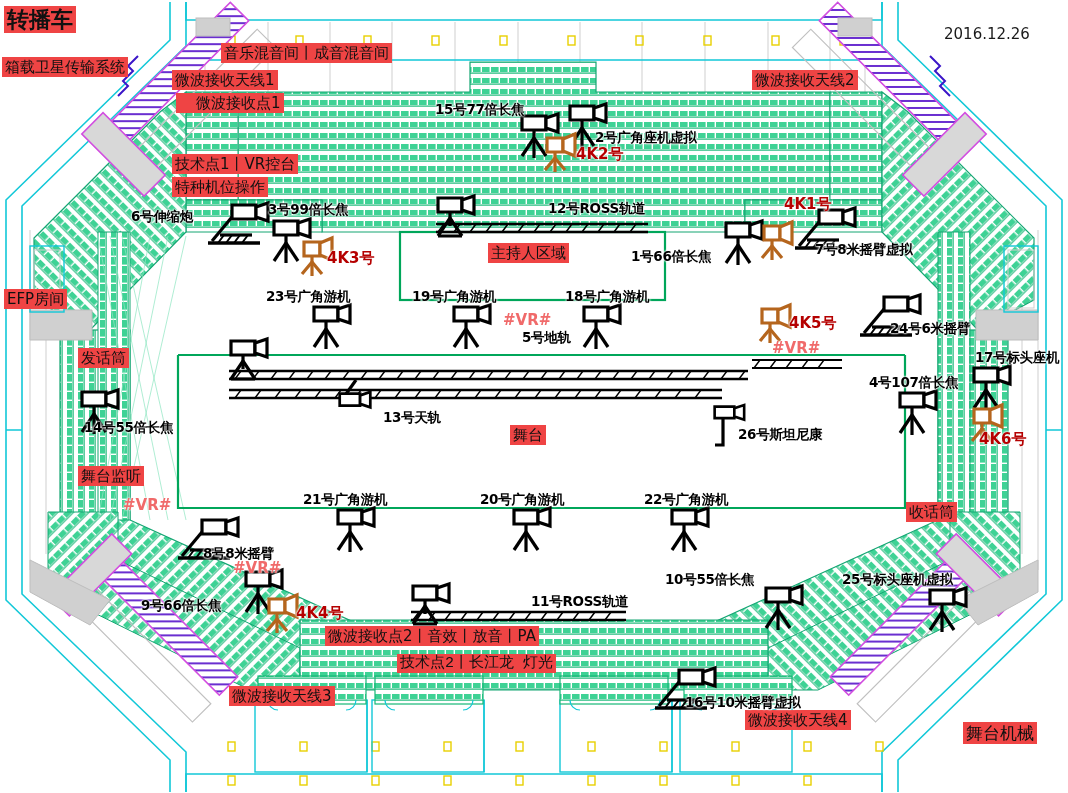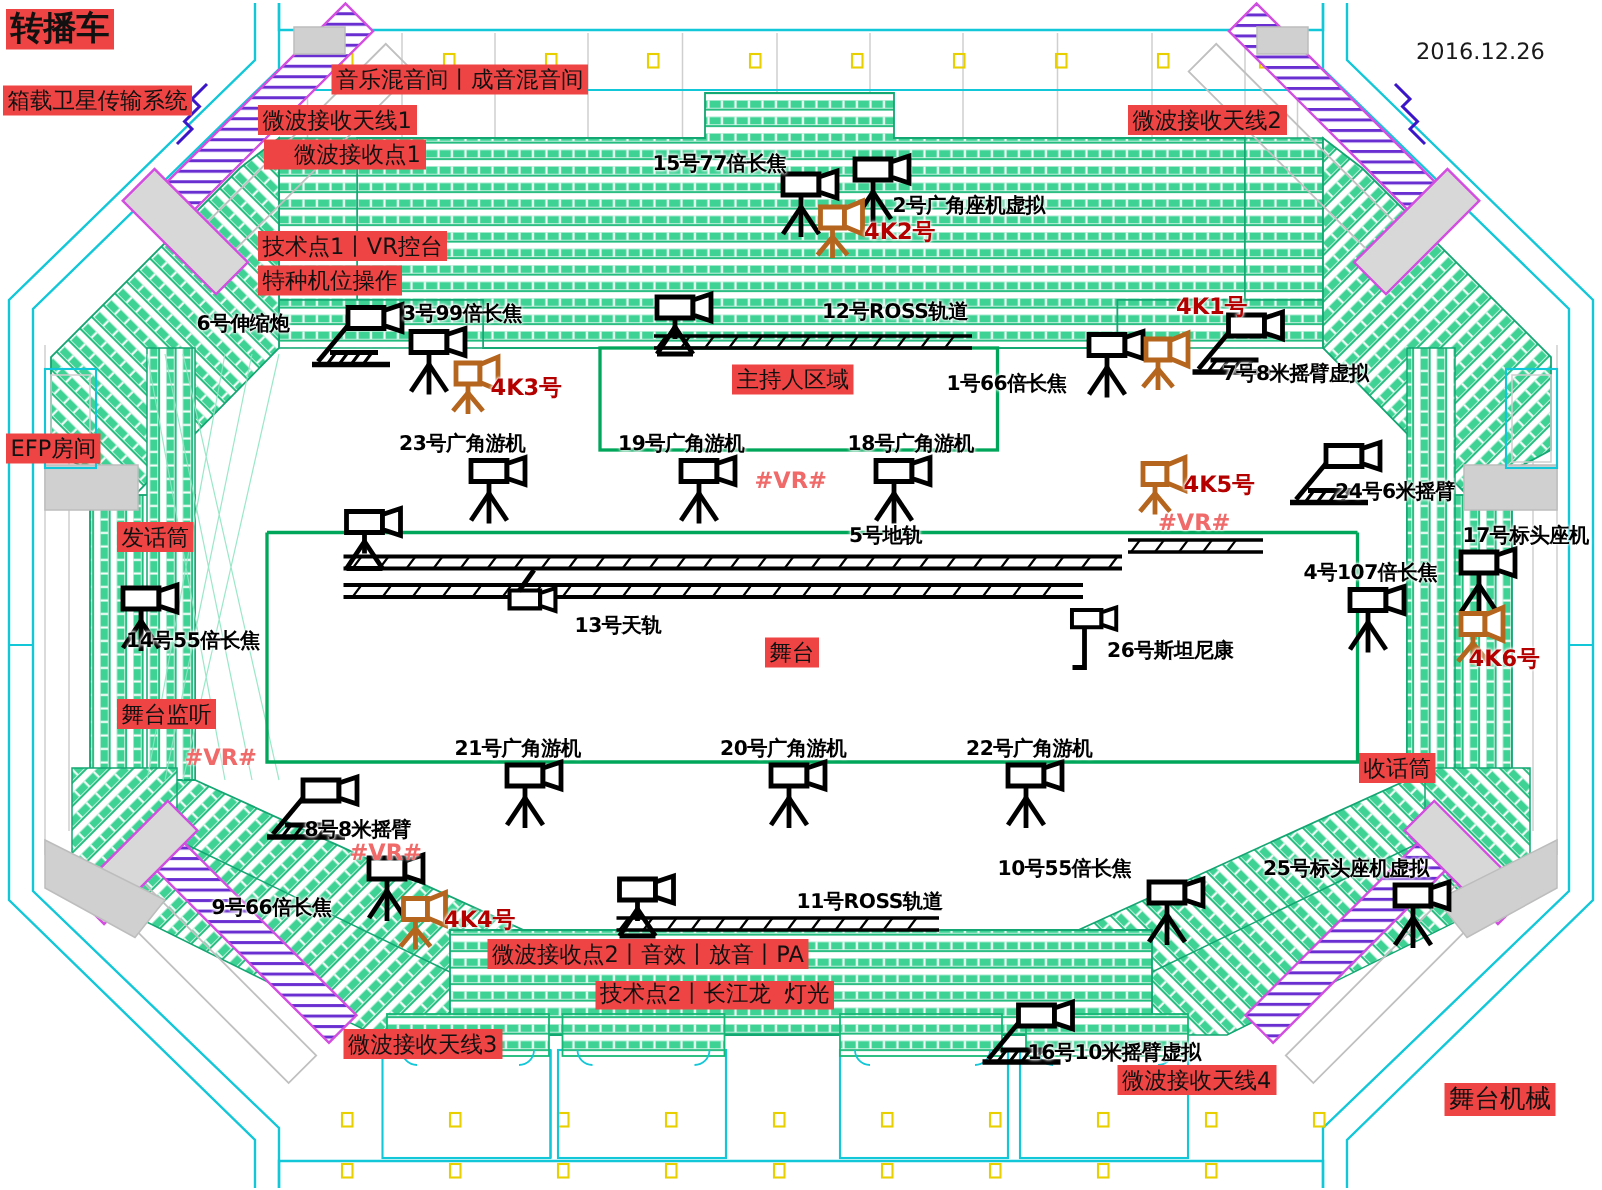--- a/index.html
+++ b/index.html
@@ -508,21 +508,21 @@
       <div class="icon" style="left: 229px; top: 339px;">
         <svg width="46" height="44" viewBox="0 0 46 44">
           <g>
             <path d="M2,2 L26,2 L26,16 L2,16 Z" stroke="#000000" stroke-width="3.2" fill="#ffffff" stroke-linejoin="miter"></path>
             <path d="M26,4 L38,0 L38,18 L26,14 Z" stroke="#000000" stroke-width="3.2" fill="#ffffff" stroke-linejoin="miter"></path>
           </g>
           <path d="M14,16 L14,30" stroke="#000000" stroke-width="3.2" fill="none" stroke-linejoin="miter"></path>
           <path d="M14,22 L2,40 M14,22 L26,40 M2,40 L26,40" stroke="#000000" stroke-width="3.2" fill="none" stroke-linejoin="miter"></path>
         </svg>
       </div>
-      <div class="lbl cam-lbl" style="left: 522px; top: 350px; margin-left: 44px;">5号地轨</div>
+      <div class="lbl cam-lbl" style="left: 522px; top: 330px;">5号地轨</div>
       <div class="icon" style="left: 80px; top: 390px;">
         <svg width="42" height="46" viewBox="0 0 42 46">
           <g>
             <path d="M2,2 L26,2 L26,16 L2,16 Z" stroke="#000000" stroke-width="3.2" fill="#ffffff" stroke-linejoin="miter"></path>
             <path d="M26,4 L38,0 L38,18 L26,14 Z" stroke="#000000" stroke-width="3.2" fill="#ffffff" stroke-linejoin="miter"></path>
           </g>
           <path d="M14,16 L14,44" stroke="#000000" stroke-width="3.2" fill="none" stroke-linejoin="miter"></path>
           <path d="M14,24 L2,42" stroke="#000000" stroke-width="3.2" fill="none" stroke-linejoin="miter"></path>
           <path d="M14,24 L26,42" stroke="#000000" stroke-width="3.2" fill="none" stroke-linejoin="miter"></path>
         </svg>

